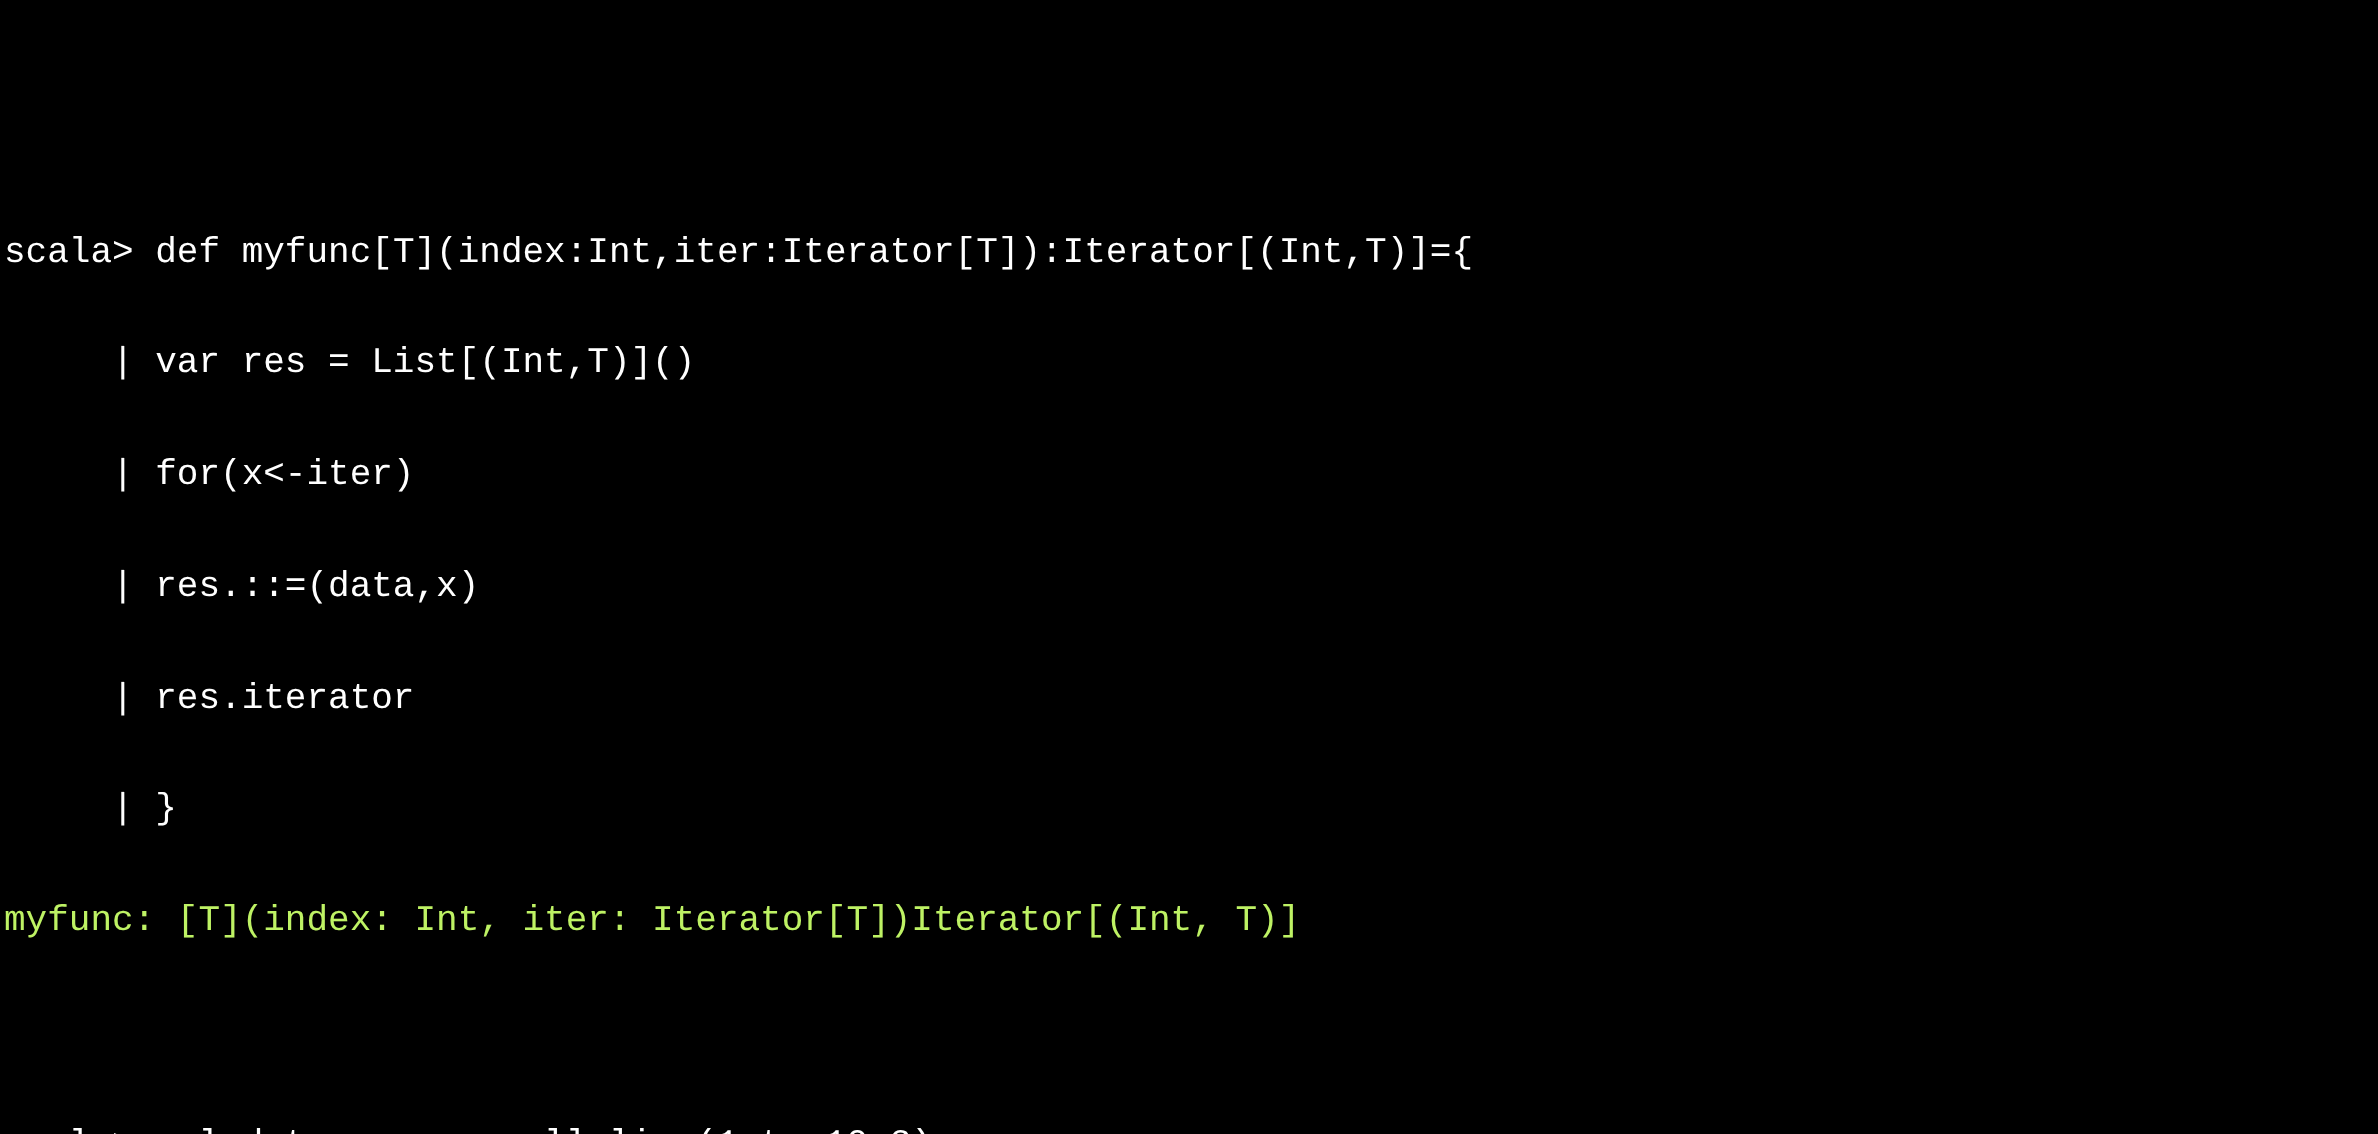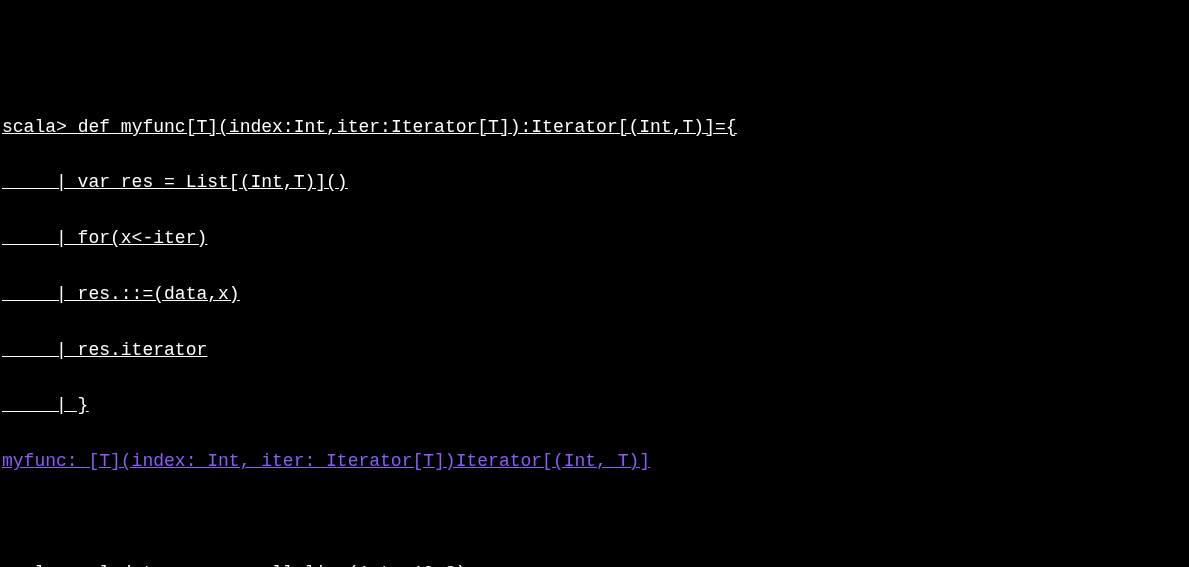--- a/index.html
+++ b/index.html
@@ -1,34 +1,33 @@
 <!DOCTYPE html>
 <html><head>
   <meta charset="utf-8">
   <style>
     * {
       margin: 0;
       padding: 0;
       box-sizing: border-box;
-      text-decoration: underline;
     }
     body {
       background: #000;
       color: #fff;
       font-family: "Consolas", "Courier New", monospace;
       font-size: 18px;
       line-height: 1.55;
       padding: 2px;
       width: 1189px;
       height: 567px;
       overflow: hidden;
       white-space: pre;
     }
     .dim {
-      color: #8b5cf6;
+      color: #bef264;
     }
     .line {
       display: block;
     }
     .spacer {
       height: 1.55em;
     }
   </style>
 </head>
 <body>

